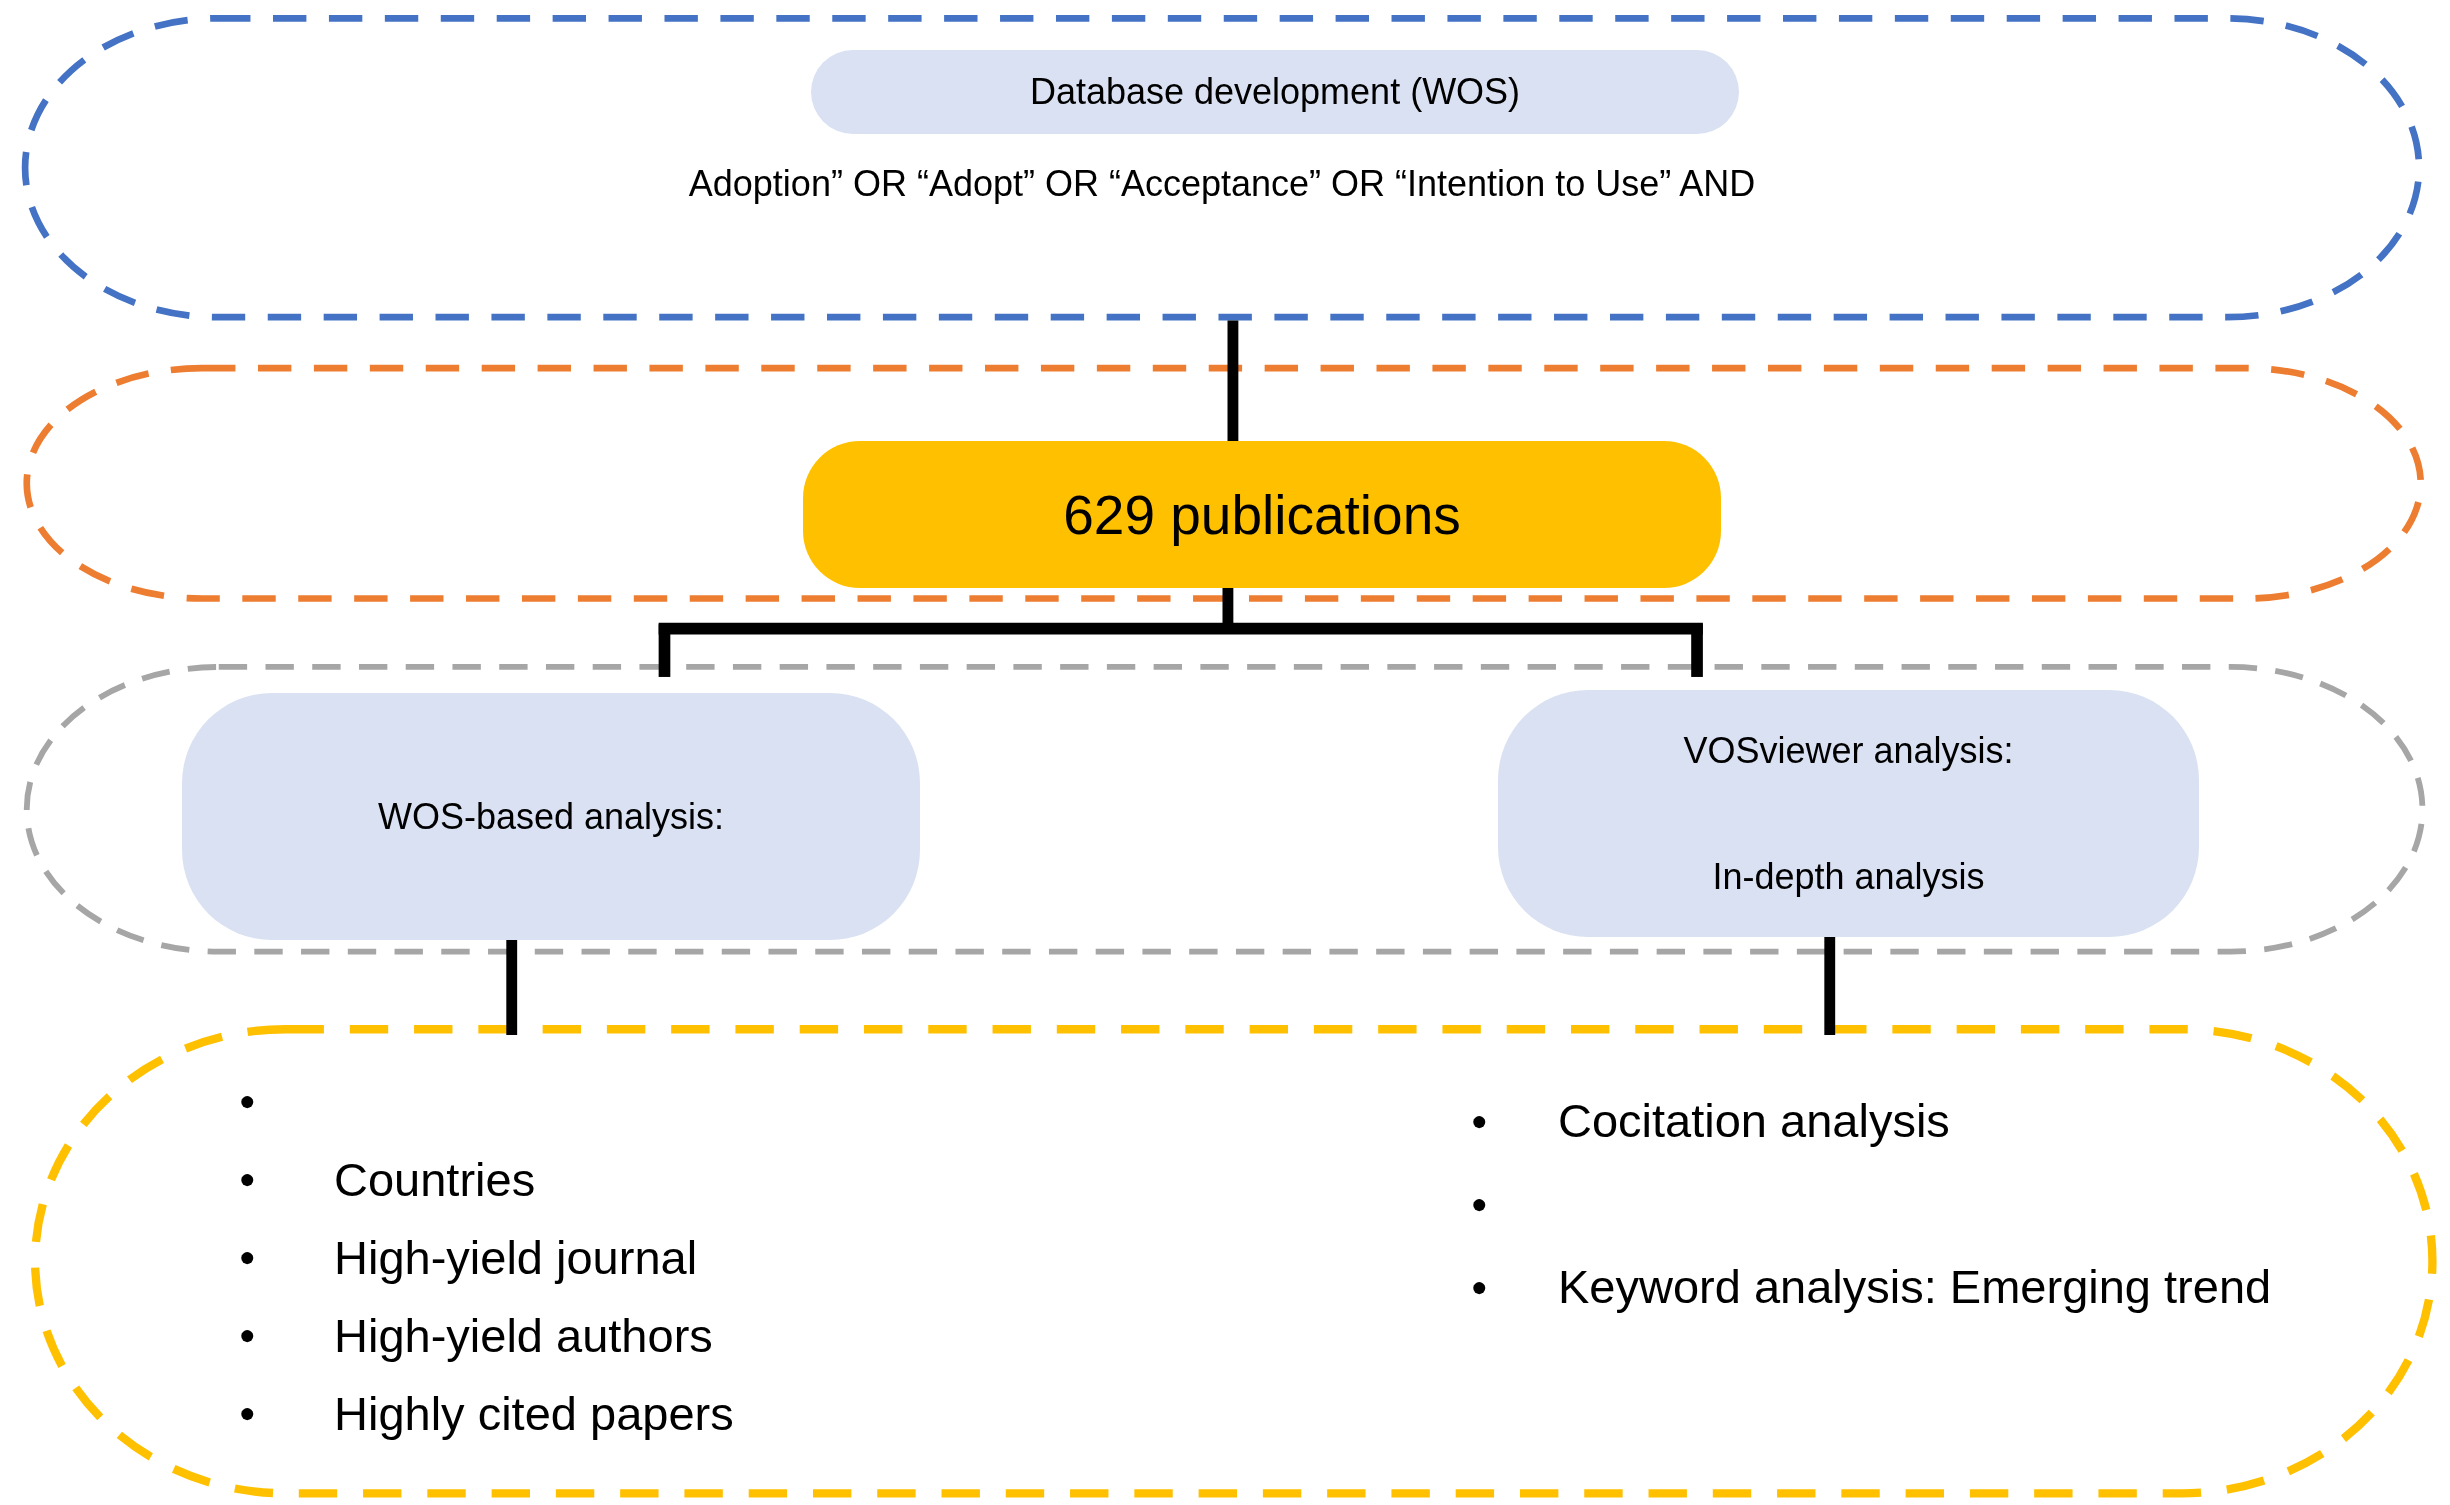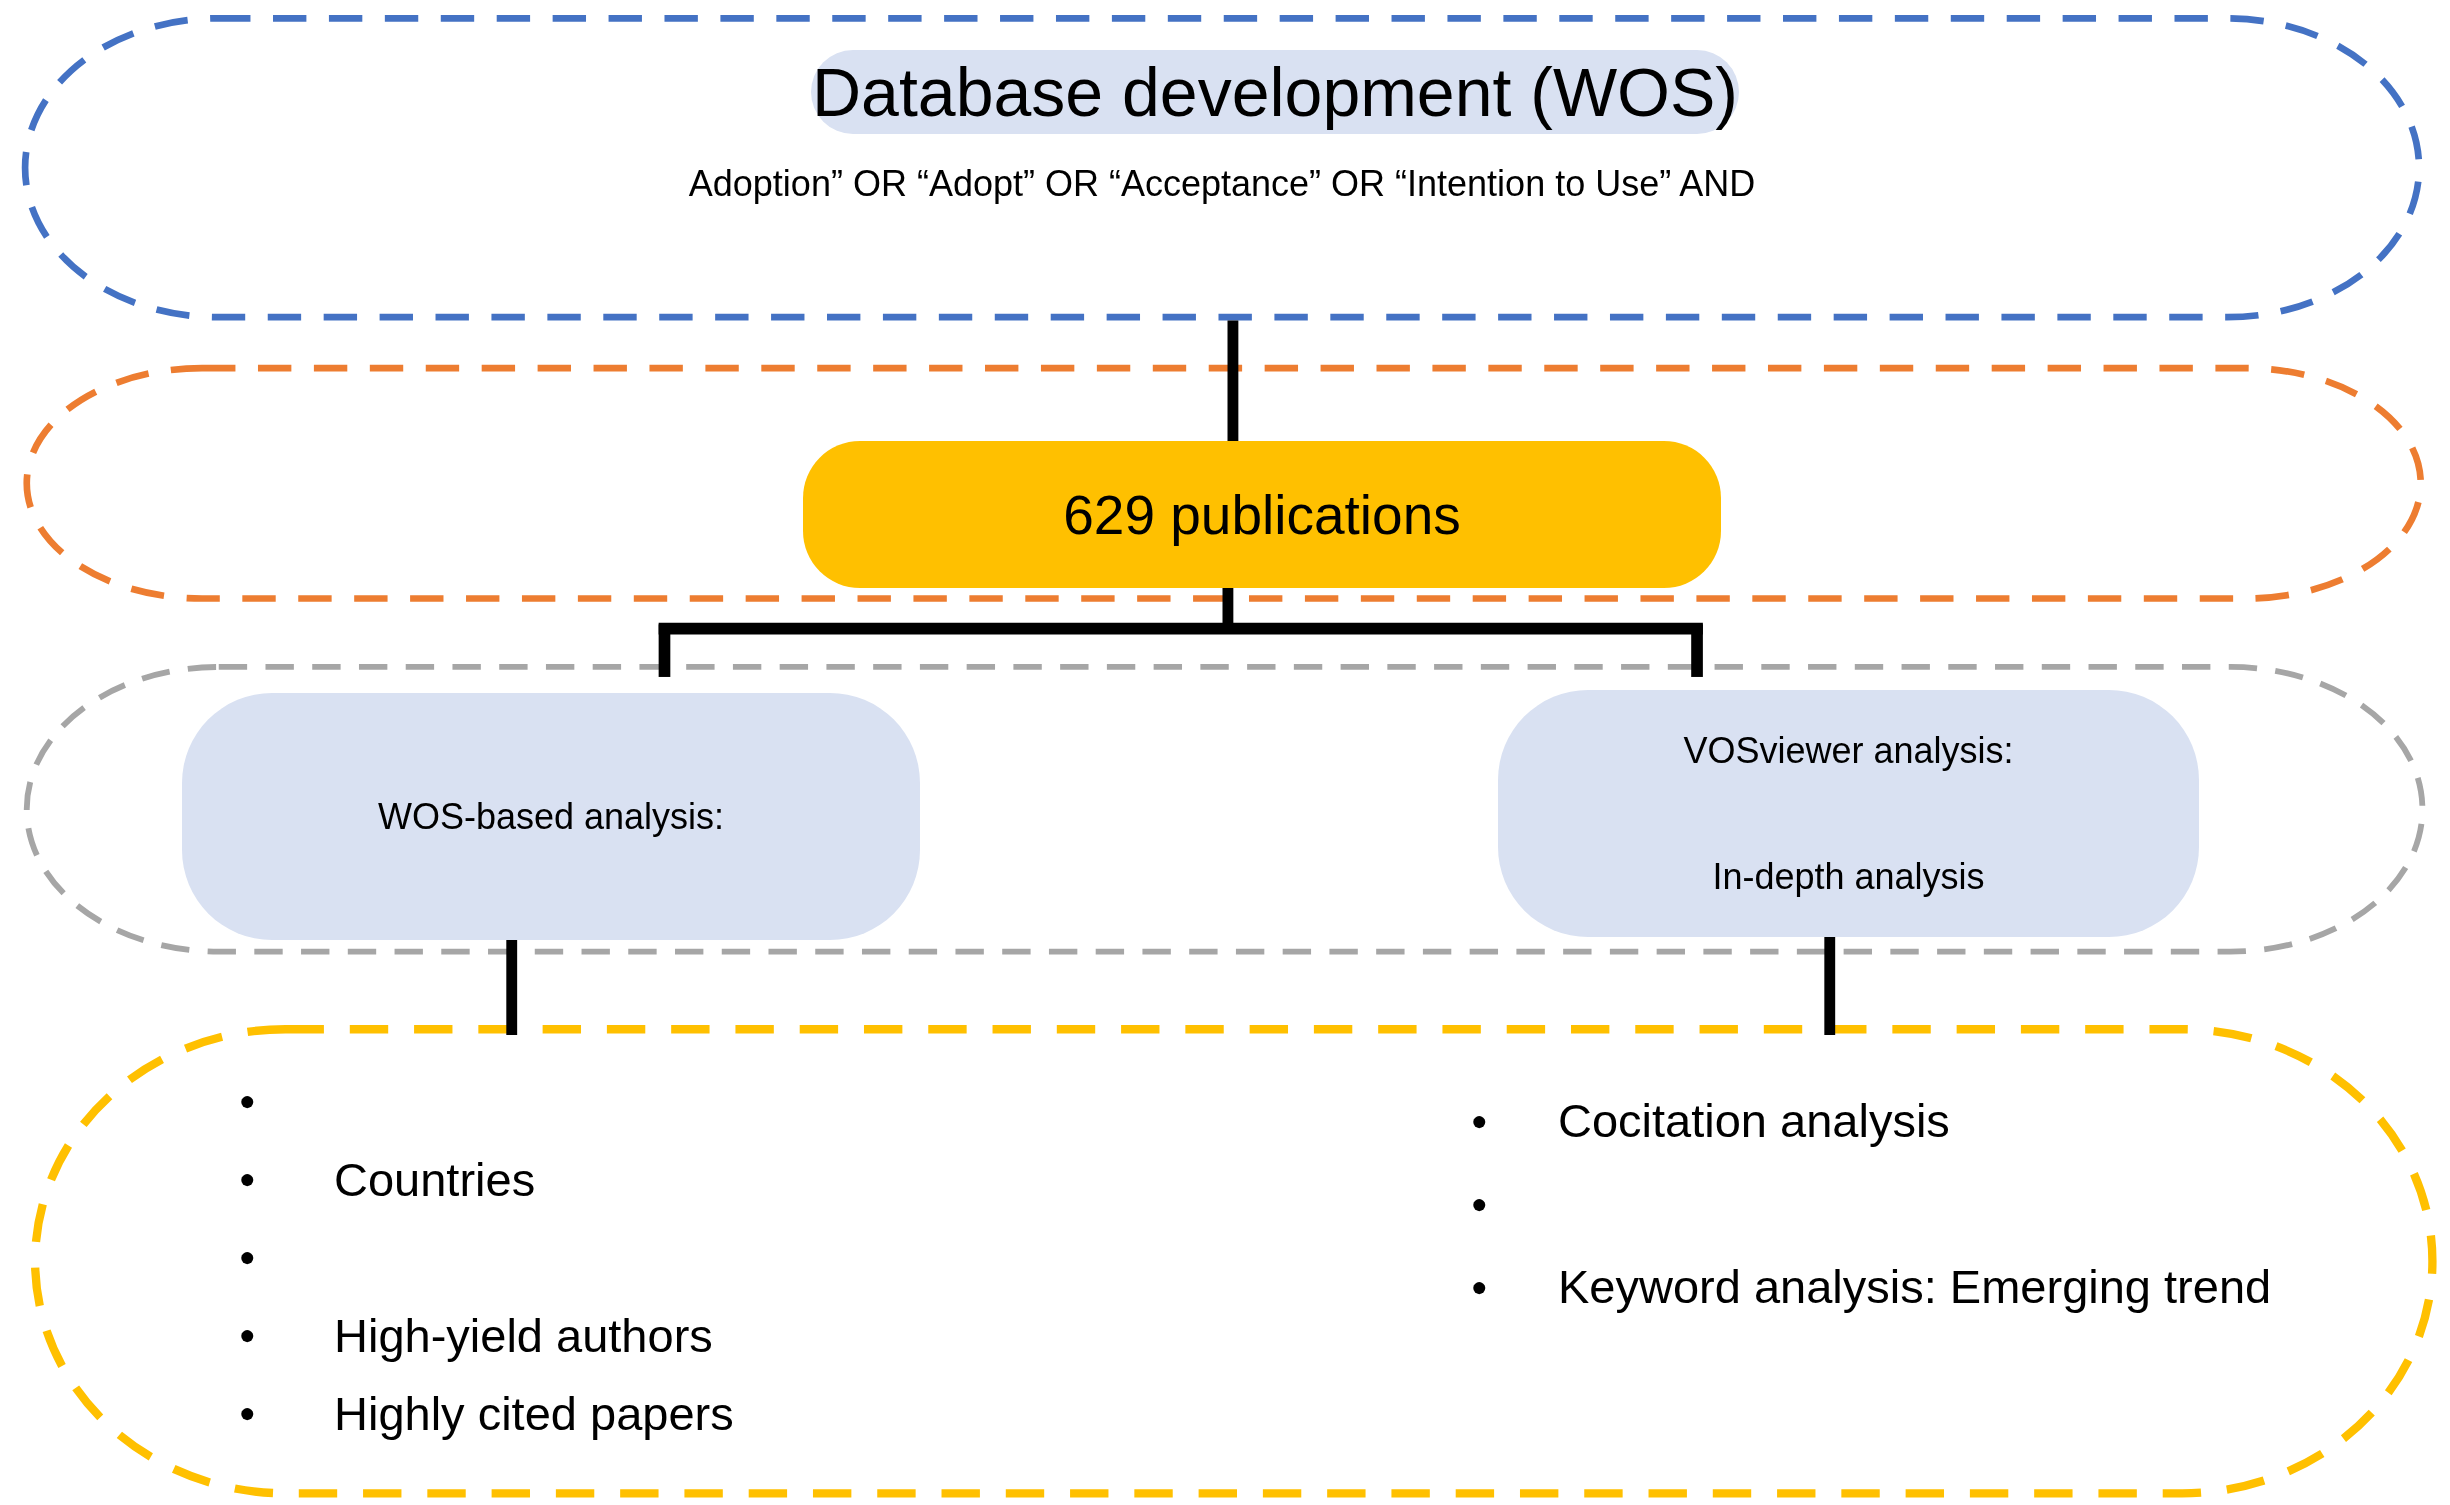--- a/index.html
+++ b/index.html
@@ -29,21 +29,21 @@
     align-items: center;
     justify-content: center;
     text-align: center;
   }
   .title-pill {
     left: 811px;
     top: 50px;
     width: 928px;
     height: 84px;
     border-radius: 43px;
-    font-size: 68px;
+    font-size: 36px;
   }
   .query-line {
     position: absolute;
     left: 25px;
     width: 2394px;
     z-index: 1;
     text-align: center;
     font-size: 36px;
     line-height: 58px;
   }
@@ -136,20 +136,21 @@
   <div class="list wos-list">
     <div class="li">
       <span class="bullet">●</span>
     </div>
     <div class="li">
       <span class="bullet">●</span>
       <span class="li-text">Countries</span>
     </div>
     <div class="li">
       <span class="bullet">●</span>
+      <span class="li-text">High-yield journal</span>
     </div>
     <div class="li">
       <span class="bullet">●</span>
       <span class="li-text">High-yield authors</span>
     </div>
     <div class="li">
       <span class="bullet">●</span>
       <span class="li-text">Highly cited papers</span>
     </div>
   </div>

